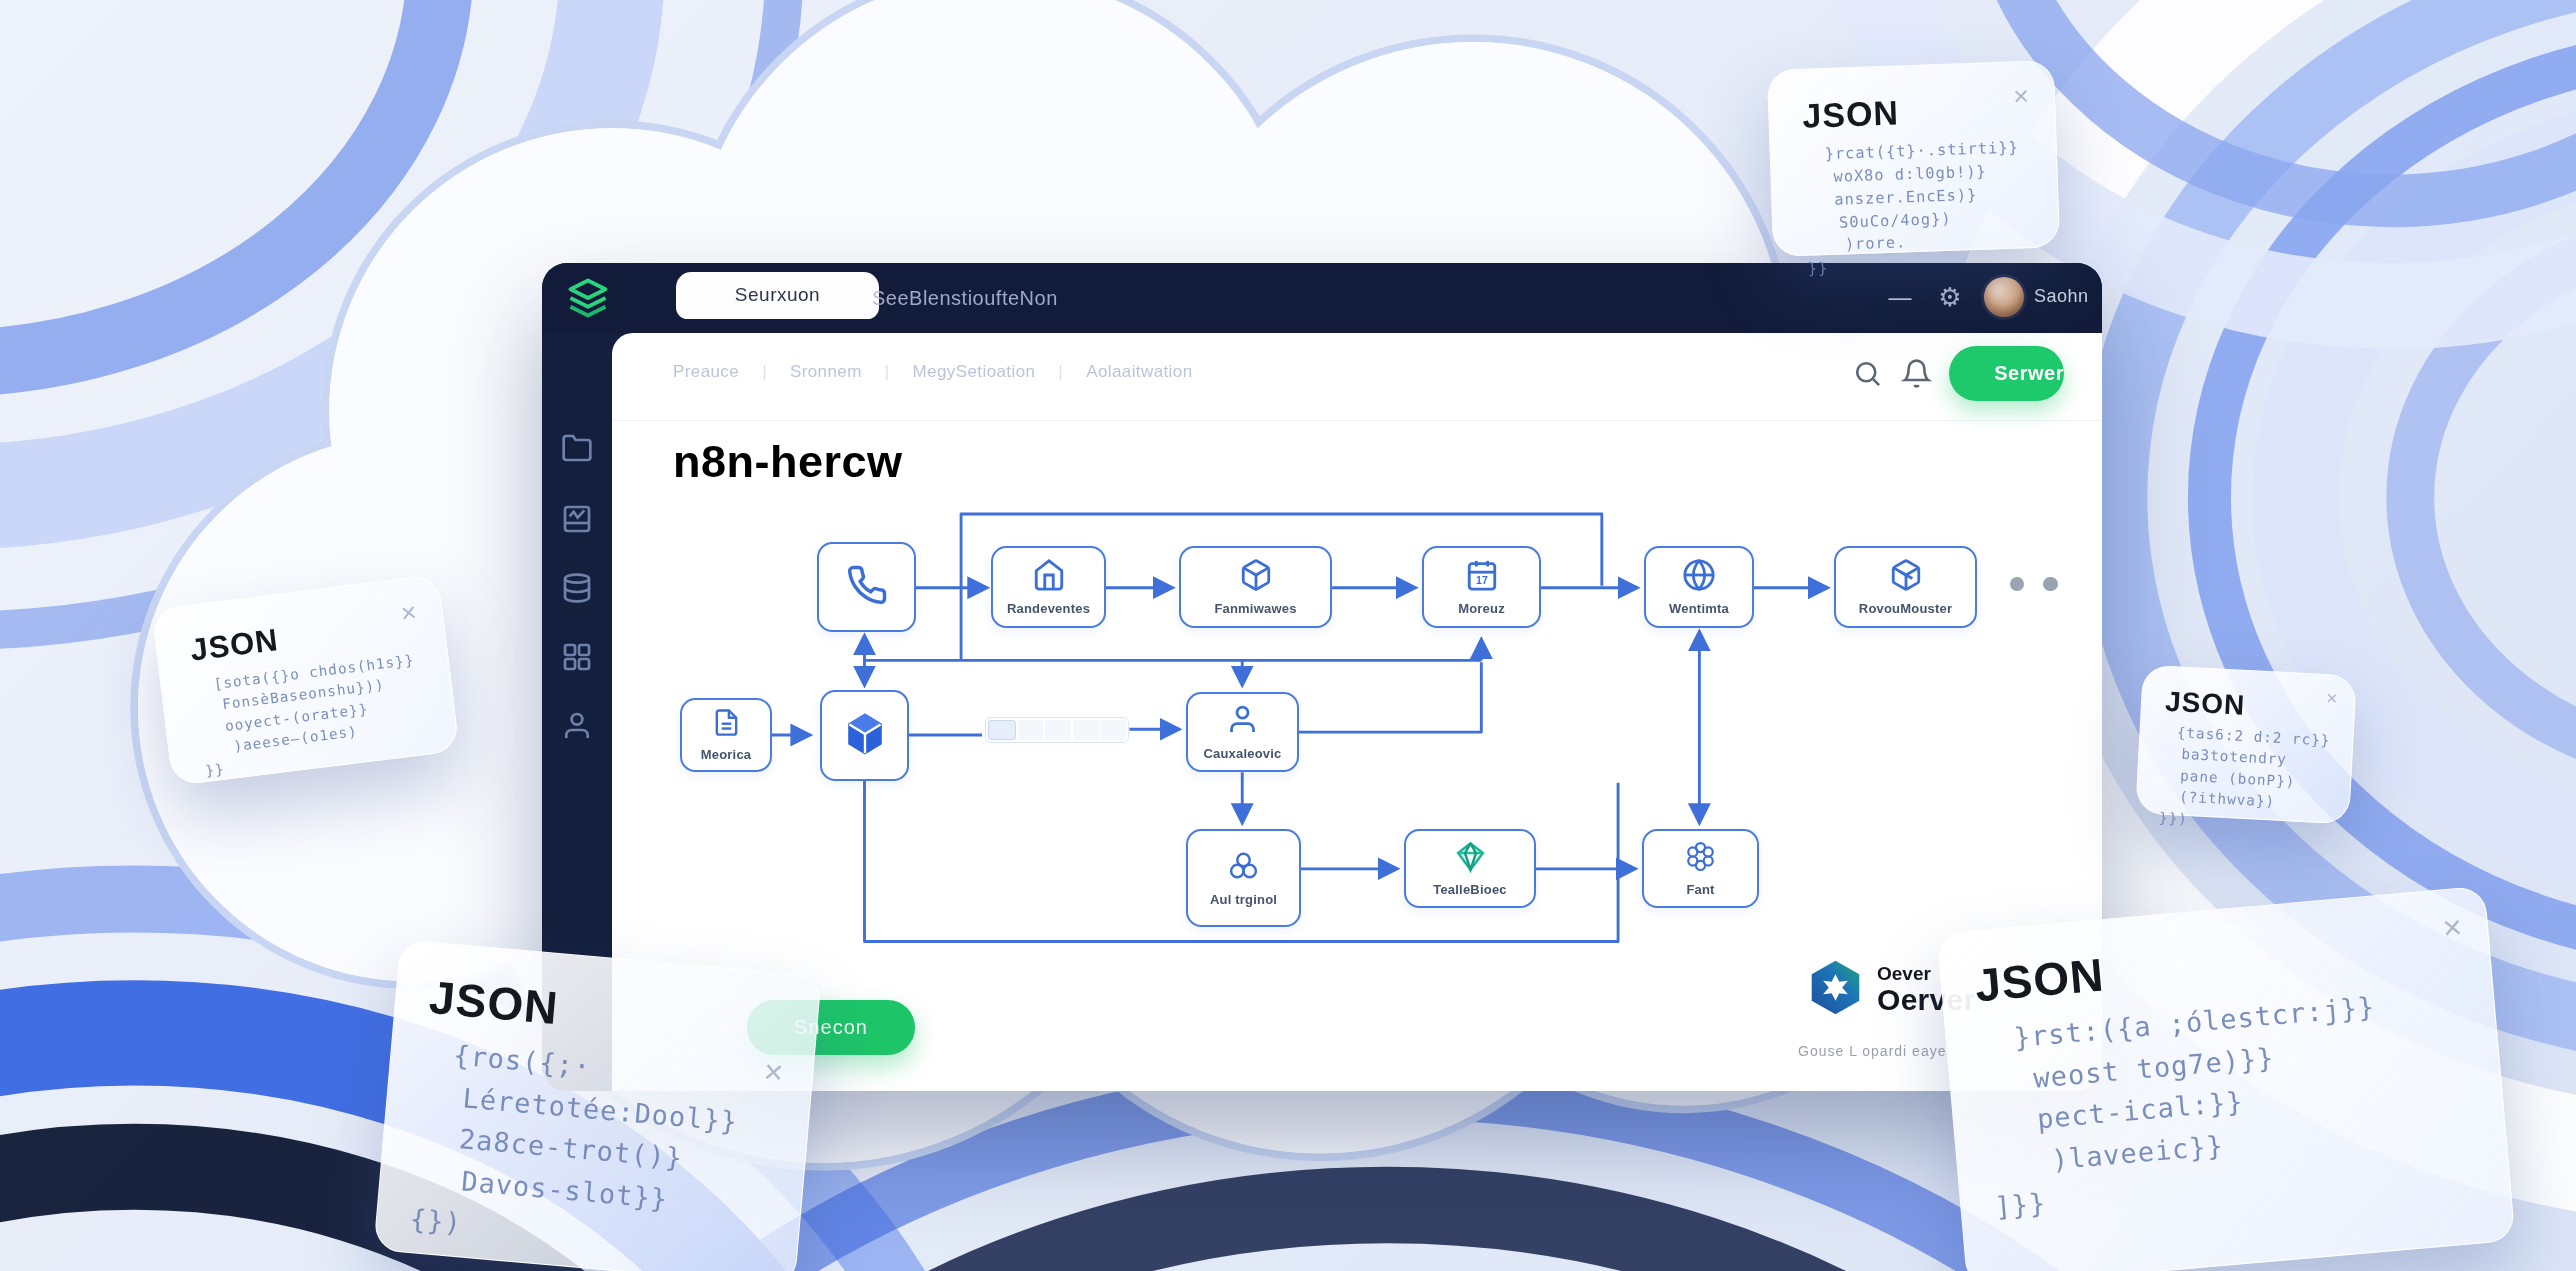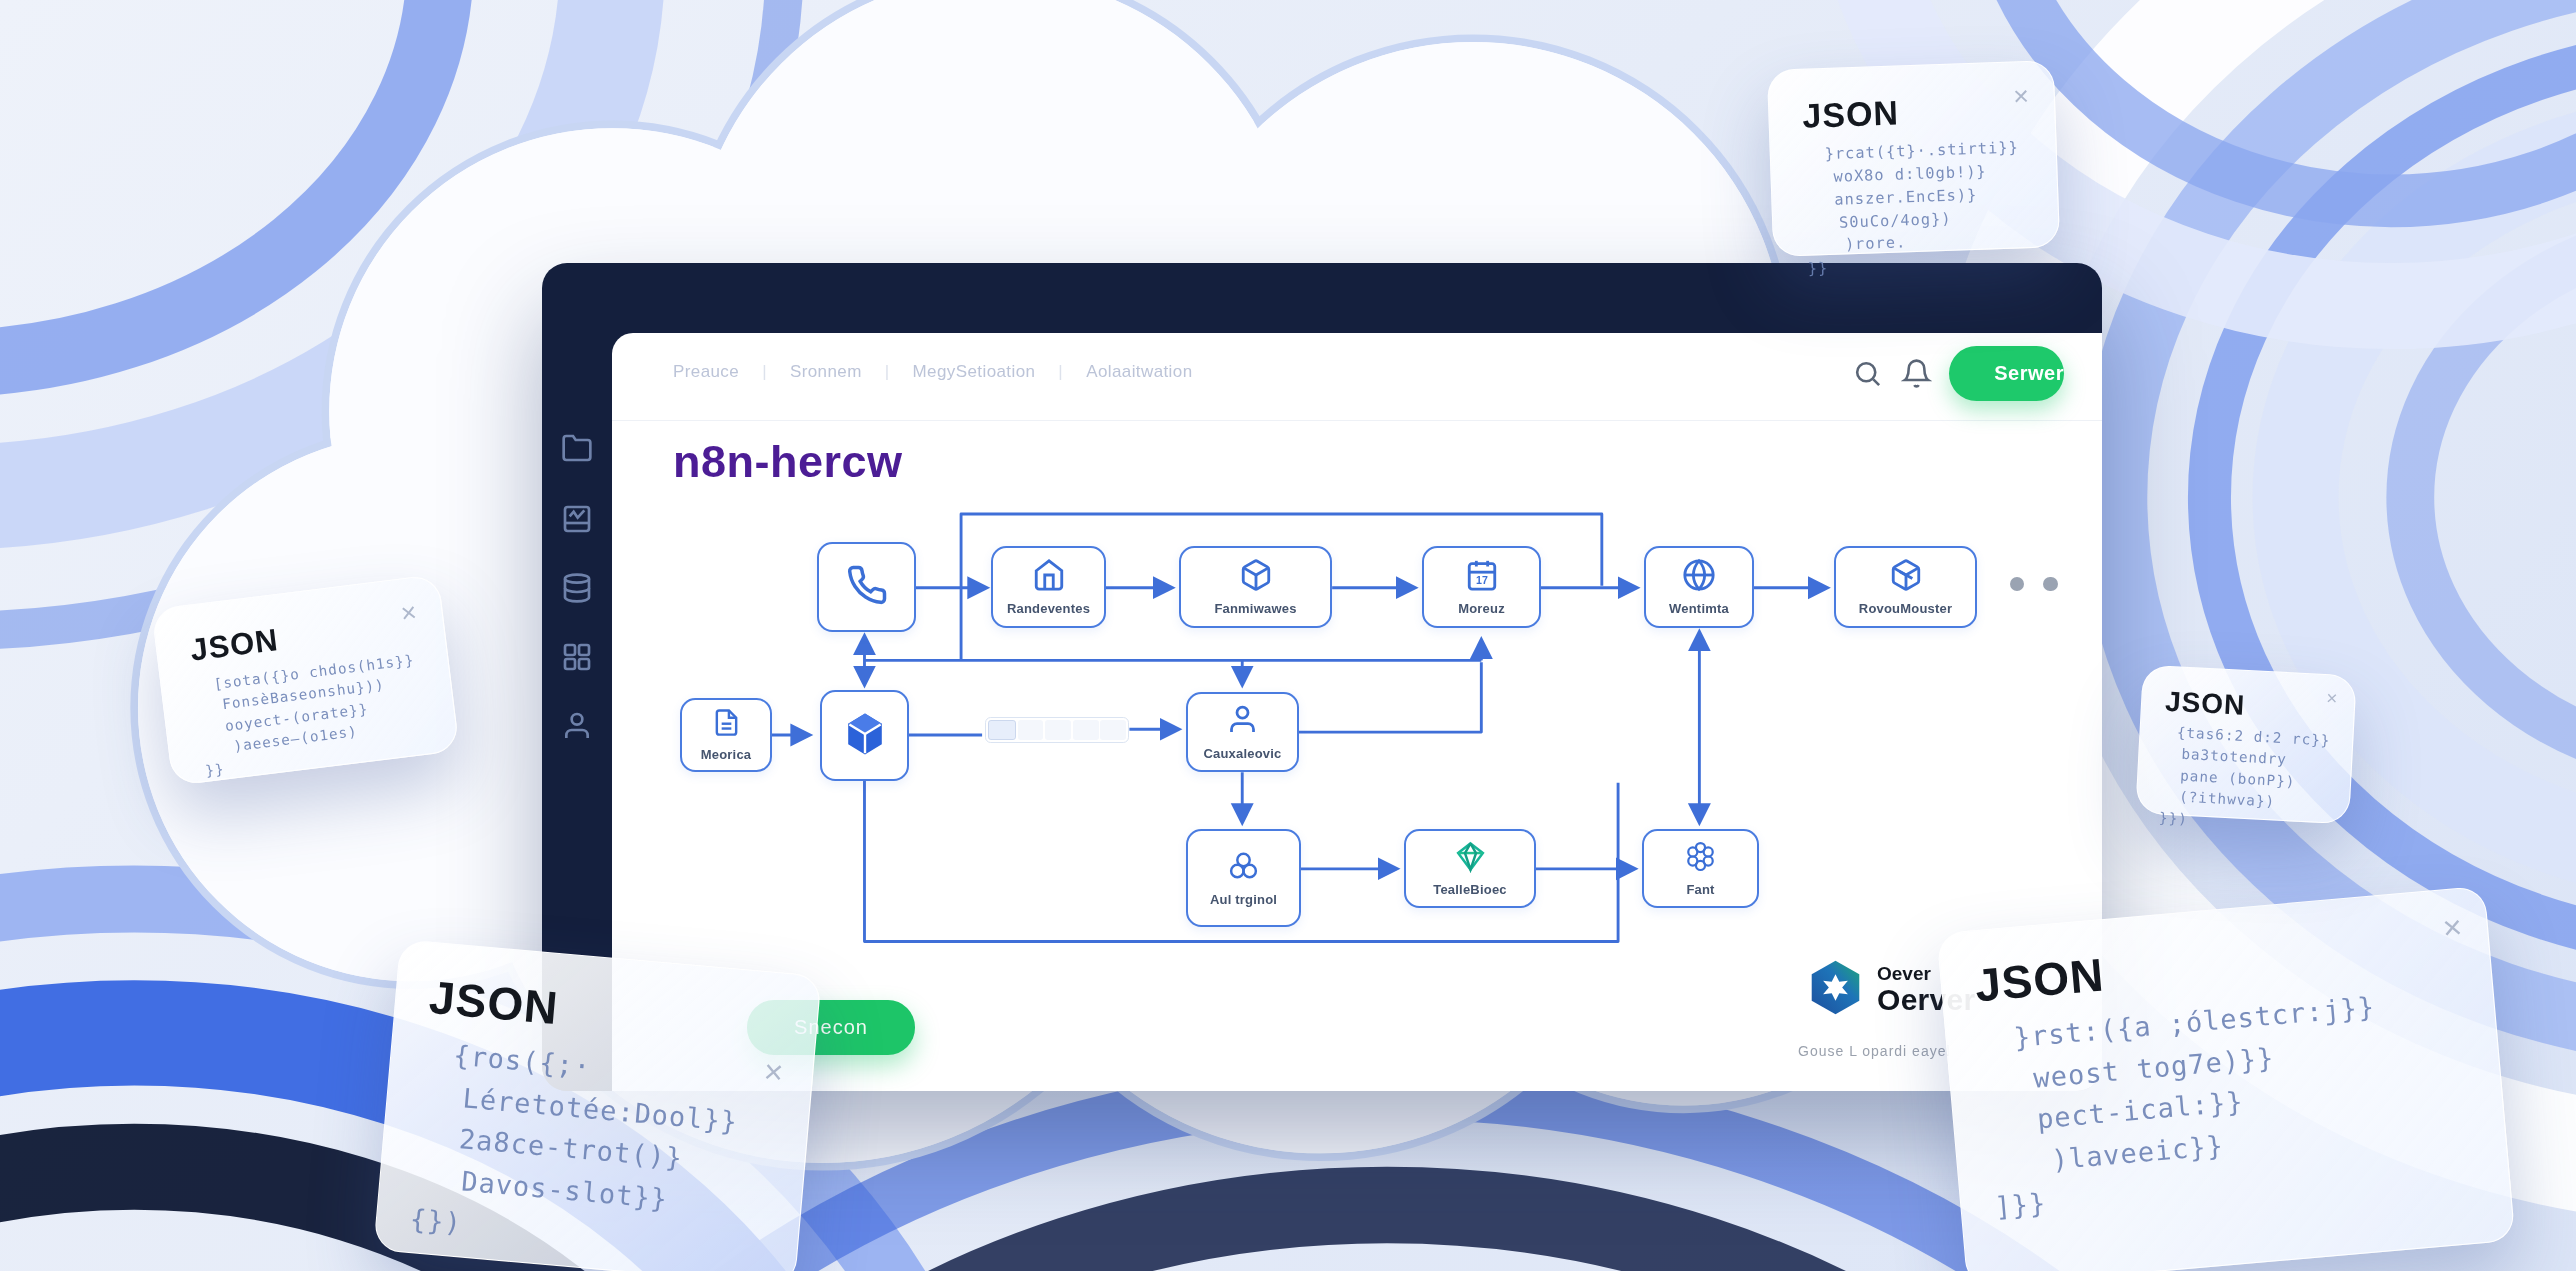--- a/index.html
+++ b/index.html
@@ -17,21 +17,21 @@
   .avatar{position:absolute;left:1442px;top:14.3px;width:40px;height:40px;border-radius:50%;background:radial-gradient(circle at 38% 32%,#f4ddc6,#d9a87f 55%,#8d6b52 95%);box-shadow:inset 0 -7.7px 9.6px rgba(60,30,10,.35),0 0 0 2.9px rgba(255,255,255,.08);}
   .username{position:absolute;left:1492px;top:23px;color:#cfd6e6;font-size:18px;letter-spacing:0.5px;}
   .sidebar{position:absolute;left:0;top:70px;bottom:0;width:70px;background:#141f3d;}
   .side-ic{position:absolute;left:19px;width:32px;height:32px;opacity:.85;}
   .content{position:absolute;left:70px;top:70px;width:1490px;height:759px;background:#ffffff;border-radius:21px 0 0 0;}
   .chead{position:absolute;left:0;top:0;right:0;height:88px;border-bottom:1px solid #eef1f6;}
   .crumbs{position:absolute;left:61px;top:29px;display:flex;gap:23px;align-items:center;color:#bcc4d8;font-size:17px;letter-spacing:0.4px;}
   .crumbs .sep{color:#dde2ec;}
   .hicon{position:absolute;top:25px;width:31px;height:31px;}
   .btn-server{position:absolute;left:1337px;top:13.4px;width:115px;height:55px;background:#1ec96b;border-radius:28px;display:flex;align-items:center;justify-content:flex-end;color:#fff;font-size:20px;font-weight:600;letter-spacing:0.5px;box-shadow:0 9.6px 21px rgba(30,200,107,.35);}
-  .ptitle{position:absolute;left:61px;top:103px;font-size:45px;font-weight:700;color:#4c1d95;letter-spacing:0.5px;}
+  .ptitle{position:absolute;left:61px;top:103px;font-size:45px;font-weight:700;color:#000000;letter-spacing:0.5px;}
   .wires{position:absolute;left:0;top:0;z-index:1;pointer-events:none;}
   .wfnode{position:absolute;background:#fff;border:2.9px solid #4a7ce0;border-radius:15.3px;z-index:2;display:flex;flex-direction:column;align-items:center;justify-content:center;gap:5.7px;box-shadow:0 3.8px 9.6px rgba(74,124,224,.10);}
   .wfnode .nlabel{font-size:13px;font-weight:600;color:#45546e;letter-spacing:0.2px;white-space:nowrap;}
   .segbar{position:absolute;left:373px;top:384px;width:144px;height:26px;border:1px solid #dbe4f2;border-radius:5.7px;display:flex;gap:1.9px;padding:1.9px;background:#fff;z-index:2;}
   .segbar span{flex:1;border-radius:2.9px;background:#f4f7fc;}
   .segbar span:first-child{background:#e7eefb;border:1px solid #ccd8ee;}
   .pdots{position:absolute;left:1398px;top:244px;display:flex;gap:19px;z-index:2;}
   .pdots i{width:14.3px;height:14.3px;border-radius:50%;background:#9aa3b2;display:block;}
   .flogo{position:absolute;left:1194px;top:624px;display:flex;gap:12px;align-items:center;z-index:2;}
   .flogo-text div:first-child{font-size:19px;font-weight:700;color:#12161d;line-height:1.05;}
@@ -89,20 +89,41 @@
         <circle cx="1890" cy="590" r="256"></circle>
           <circle cx="430" cy="740" r="286"></circle>
           <circle cx="860" cy="860" r="356"></circle>
         <circle cx="1380" cy="870" r="336"></circle>
           <circle cx="1760" cy="870" r="286"></circle>
       </g>
     </g>
   </svg>
 
   <div class="window">
+    <div class="topbar">
+      <span class="applogo">
+        <svg viewBox="0 0 24 24" fill="none" stroke="#2bd47c" stroke-width="2.2" stroke-linejoin="round">
+            <polygon points="12 2 2 7 12 12 22 7 12 2"></polygon>
+            <polyline points="2 12 12 17 22 12"></polyline>
+            <polyline points="2 17 12 22 22 17" stroke="#19b86a"></polyline>
+          </svg>
+      </span>
+      <div class="tab-active">
+          <span>Seurxuon</span>
+        </div>
+      <div class="tab-inactive">
+          <span>SeeBlenstioufteNon</span>
+        </div>
+      <div class="win-min">
+          <span>—</span>
+        </div>
+      <div class="win-gear">⚙</div>
+      <div class="avatar"></div>
+      <div class="username">Saohn</div>
+    </div>
 
     <div class="sidebar">
       <span class="side-ic" style="top:99px">
         <svg viewBox="0 0 24 24" fill="none" stroke="#7e93bd" stroke-width="2">
             <path d="M22 19a2 2 0 0 1-2 2H4a2 2 0 0 1-2-2V5a2 2 0 0 1 2-2h5l2 3h9a2 2 0 0 1 2 2z"></path>
           </svg>
       </span>
       <span class="side-ic" style="top:170px">
         <svg viewBox="0 0 24 24" fill="none" stroke="#7e93bd" stroke-width="2">
             <rect x="3" y="3" width="18" height="18" rx="2"></rect>

